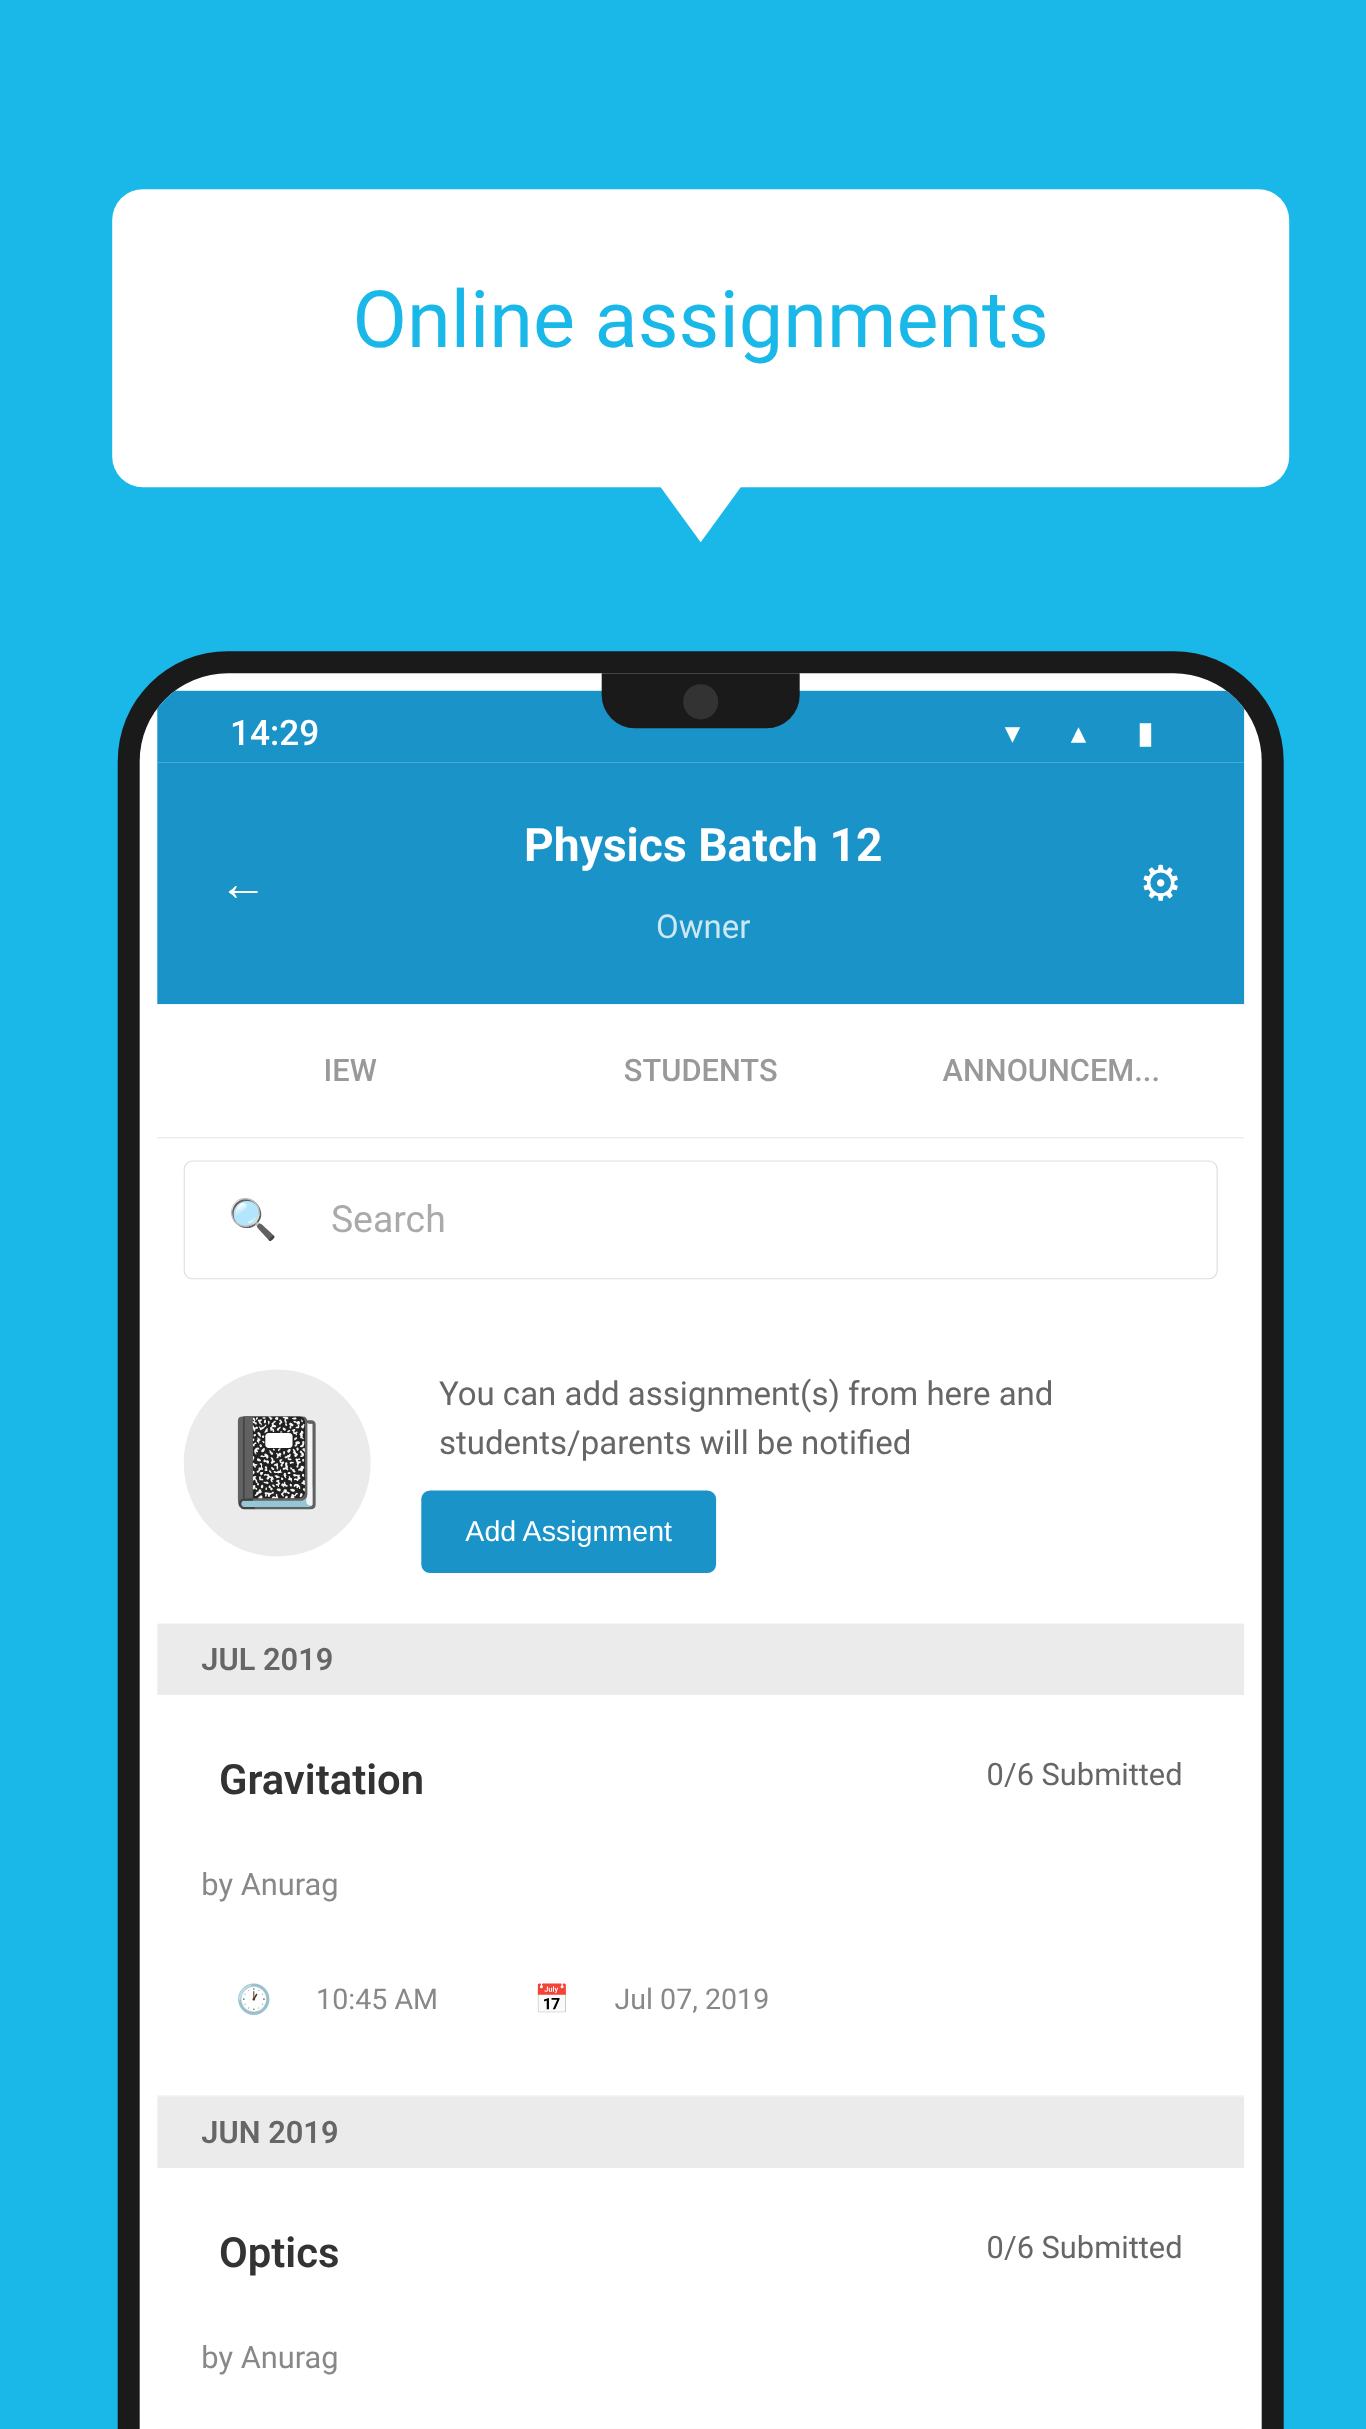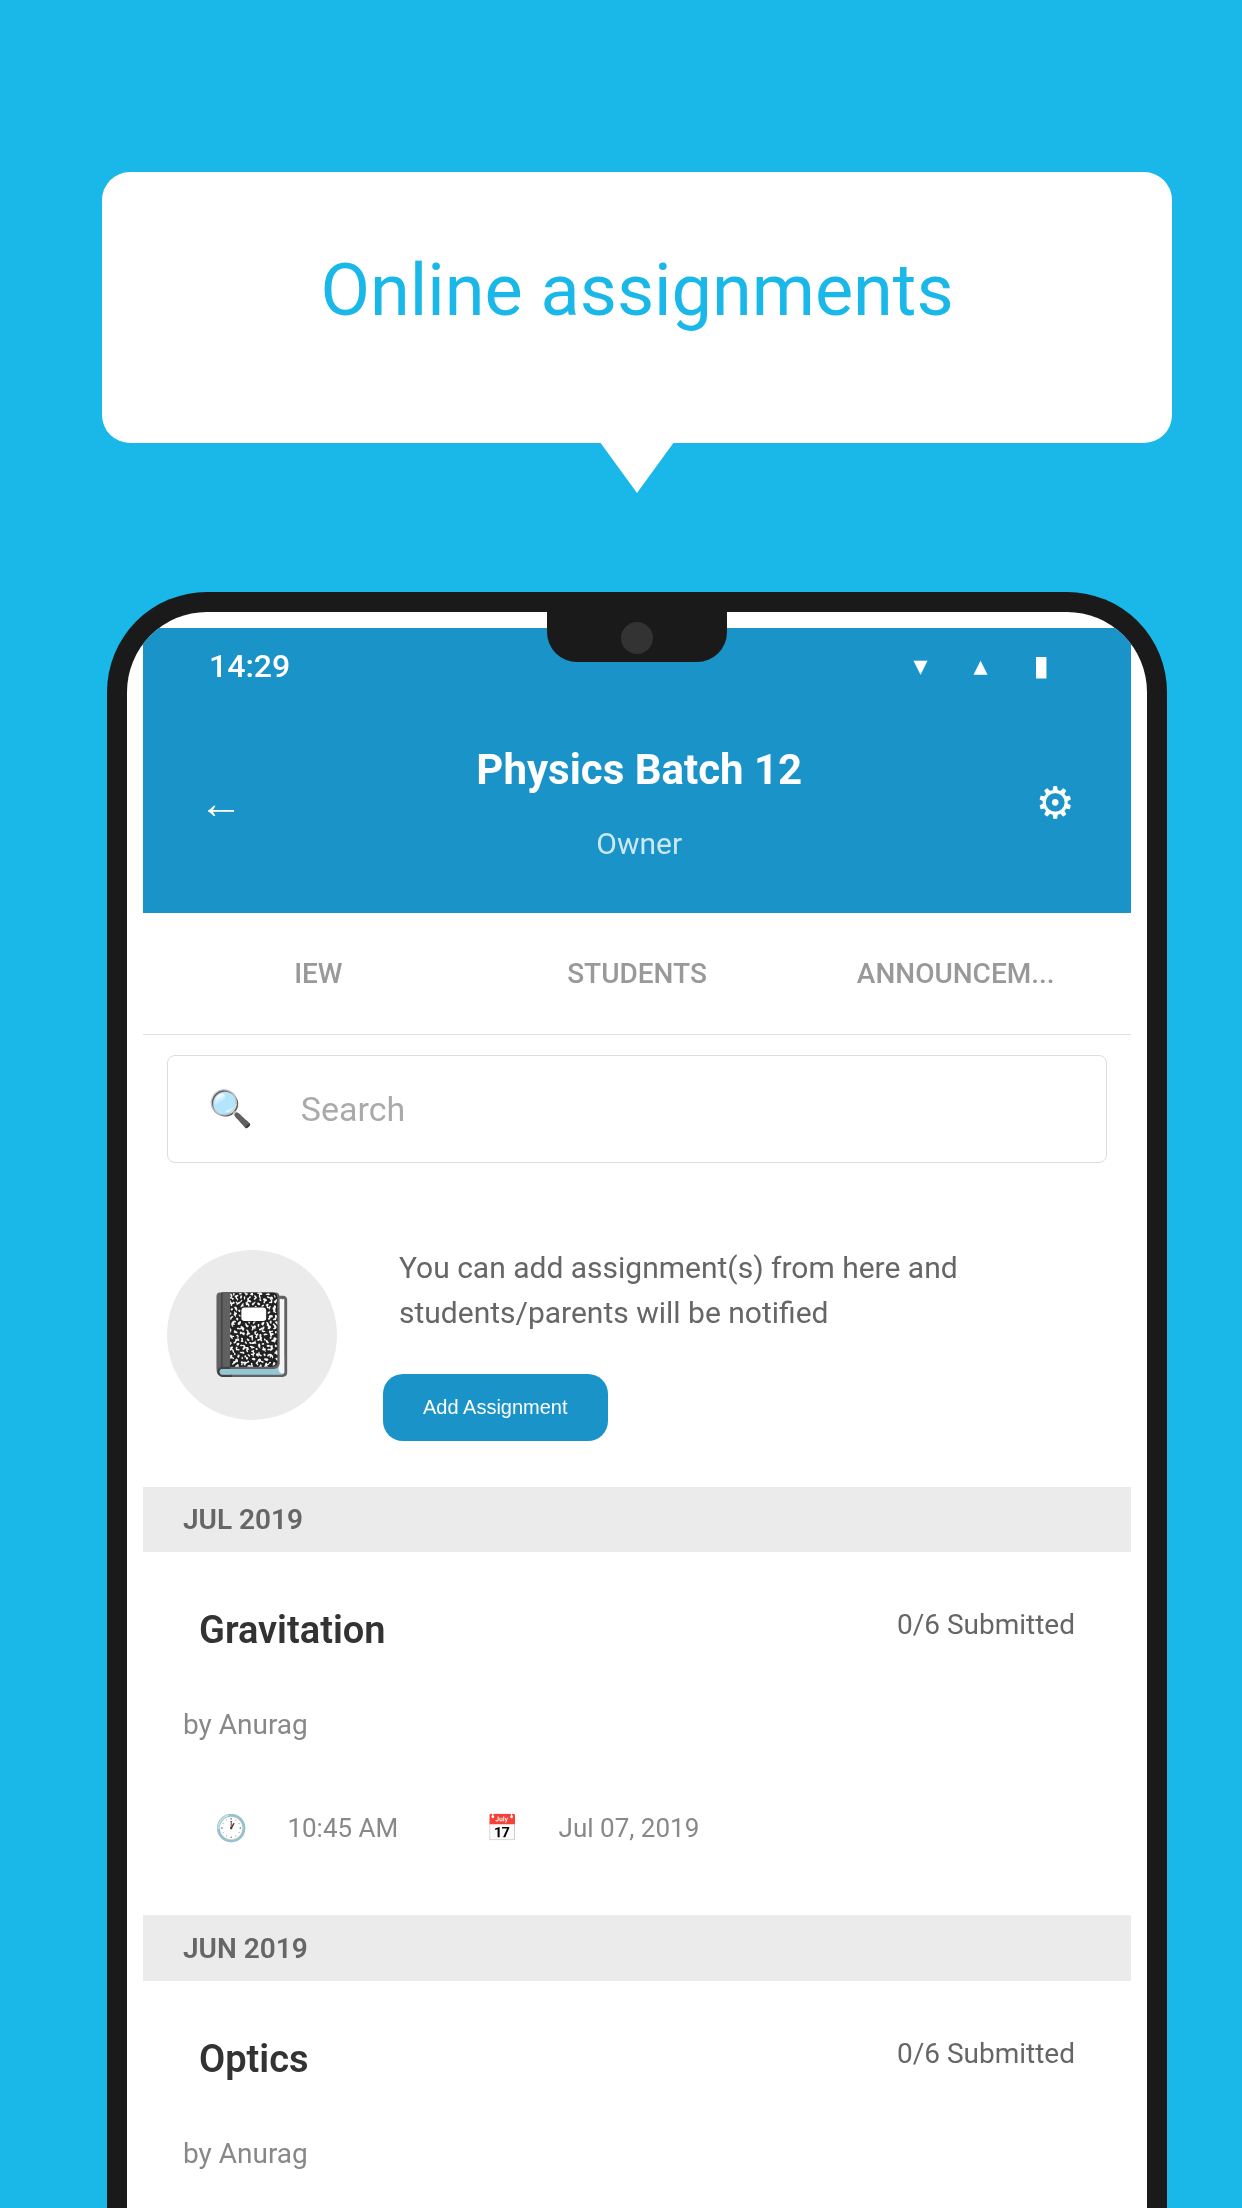--- a/index.html
+++ b/index.html
@@ -221,29 +221,29 @@
     .notebook-icon {
       font-size: 80px;
     }
     .promo-content {
       flex: 1;
     }
     .promo-text {
       color: #666;
       font-size: 30px;
       line-height: 1.5;
-      margin-bottom: 23px;
+      margin-bottom: 4px;
     }
     .add-assignment-btn {
       background: #1a93c8;
       color: white;
       border: none;
-      border-radius: 20px;
+      border-radius: 8px;
       padding: 22px 40px;
-      font-size: 20px;
+      font-size: 26px;
       font-weight: 500;
       cursor: pointer;
     }
 
     
     .section-header {
       background: #ebebeb;
       padding: 16px 24px;
       font-size: 28px;
       font-weight: 600;

